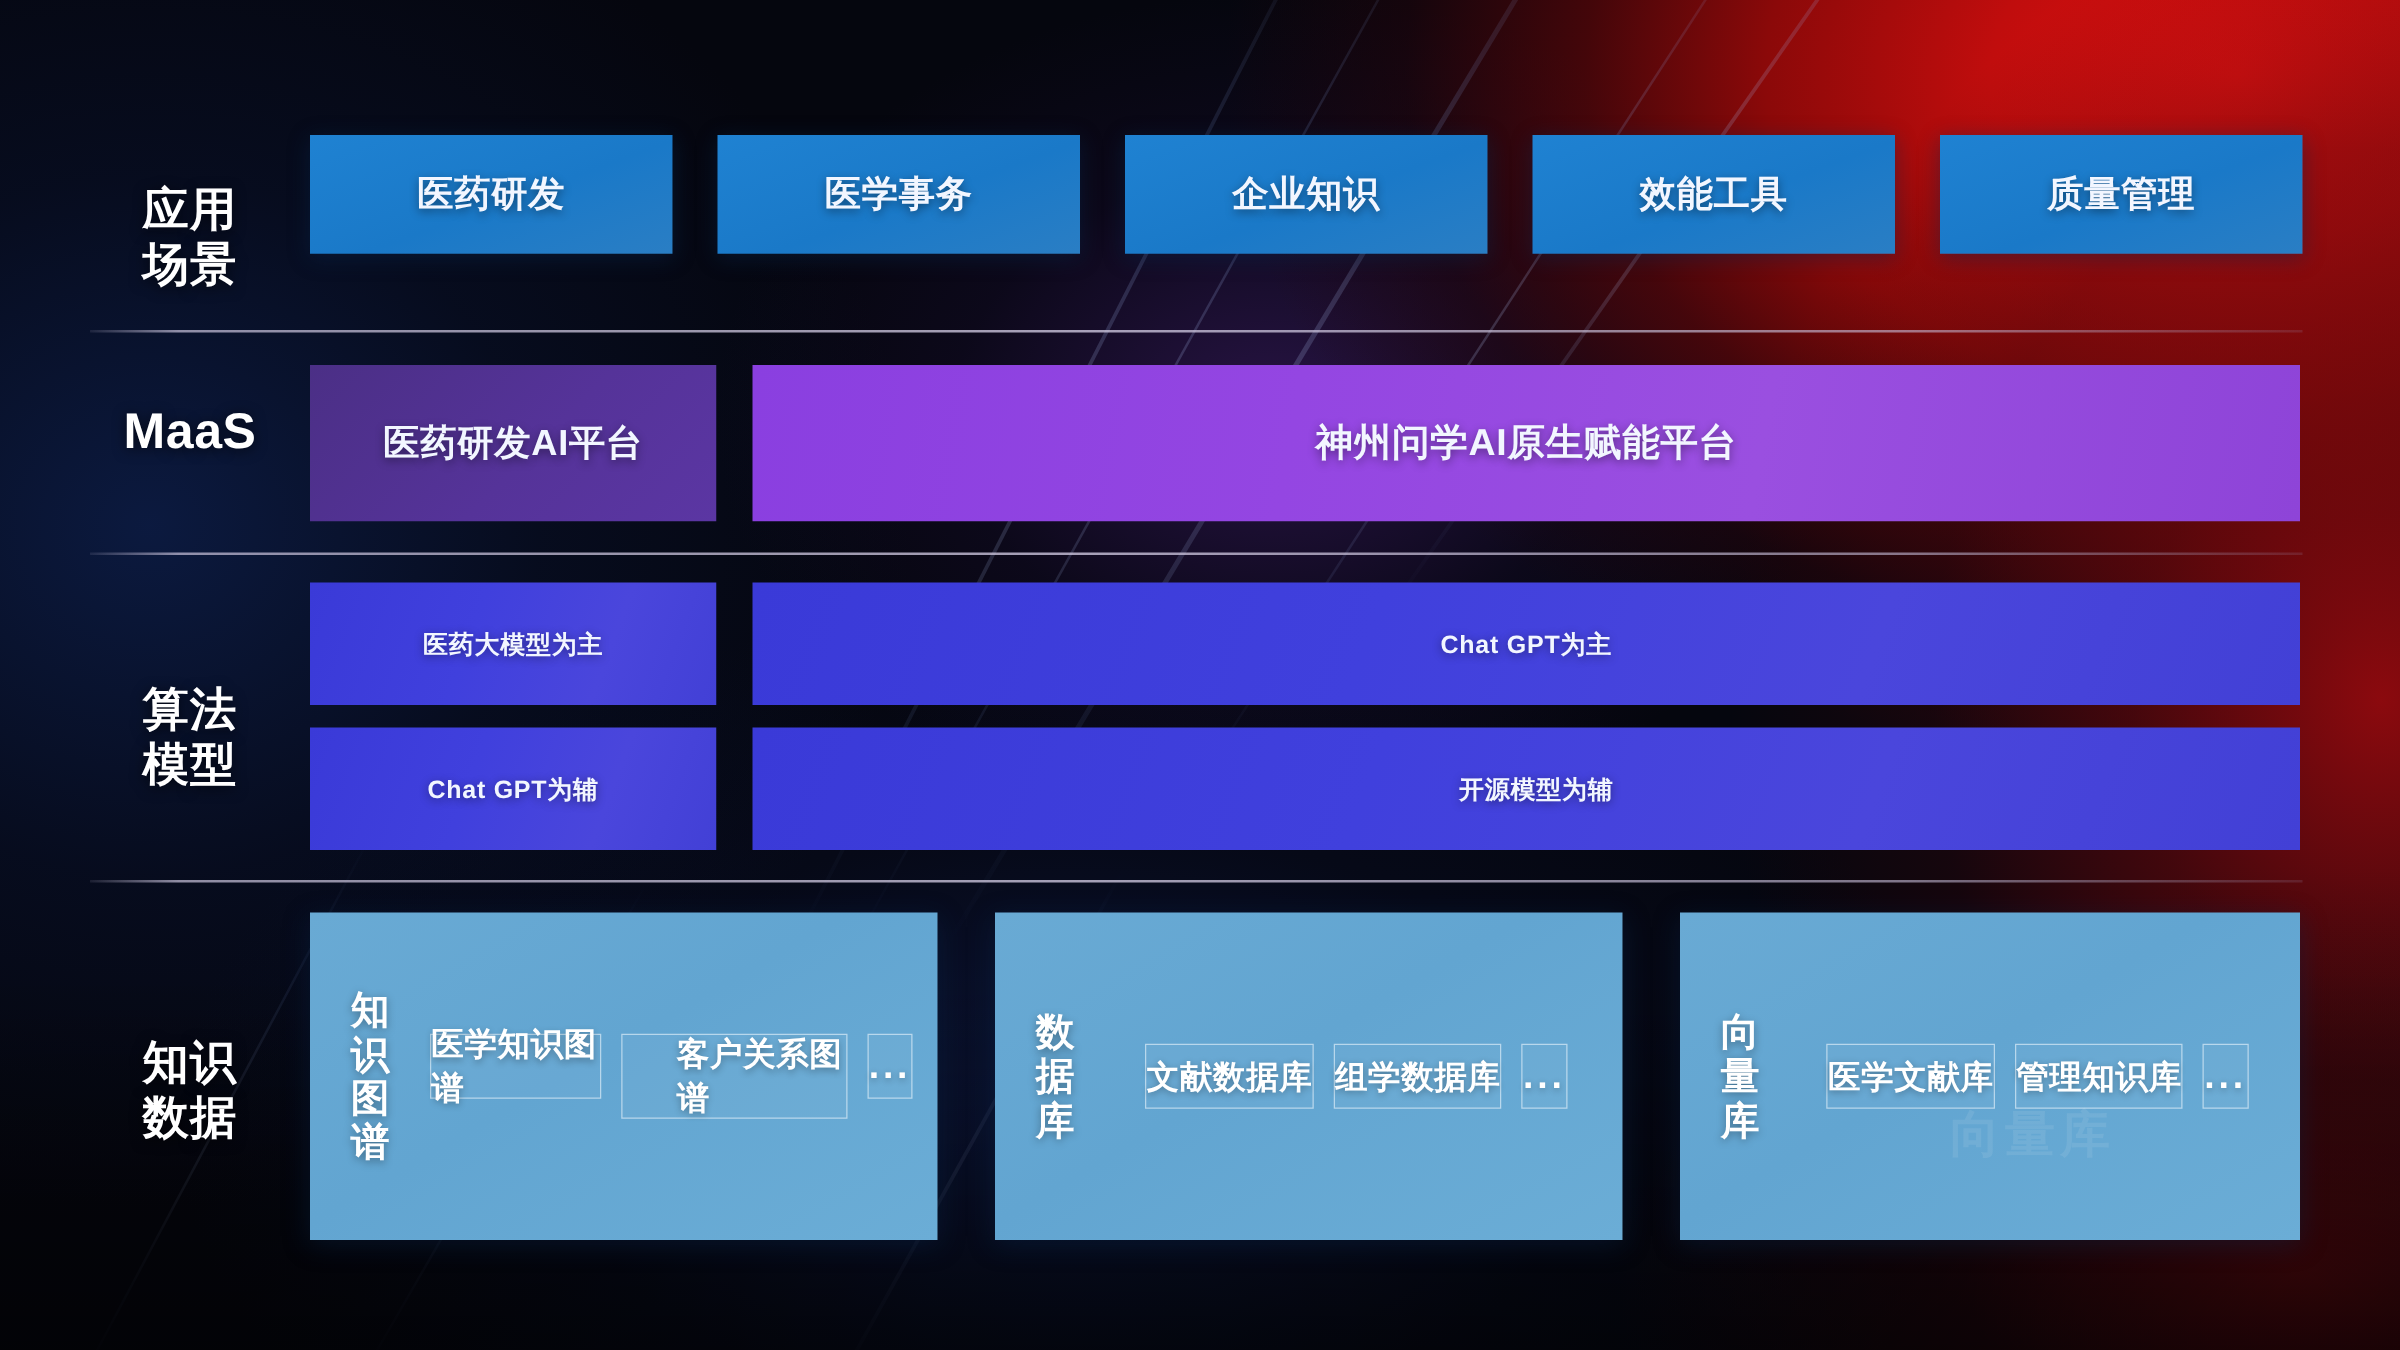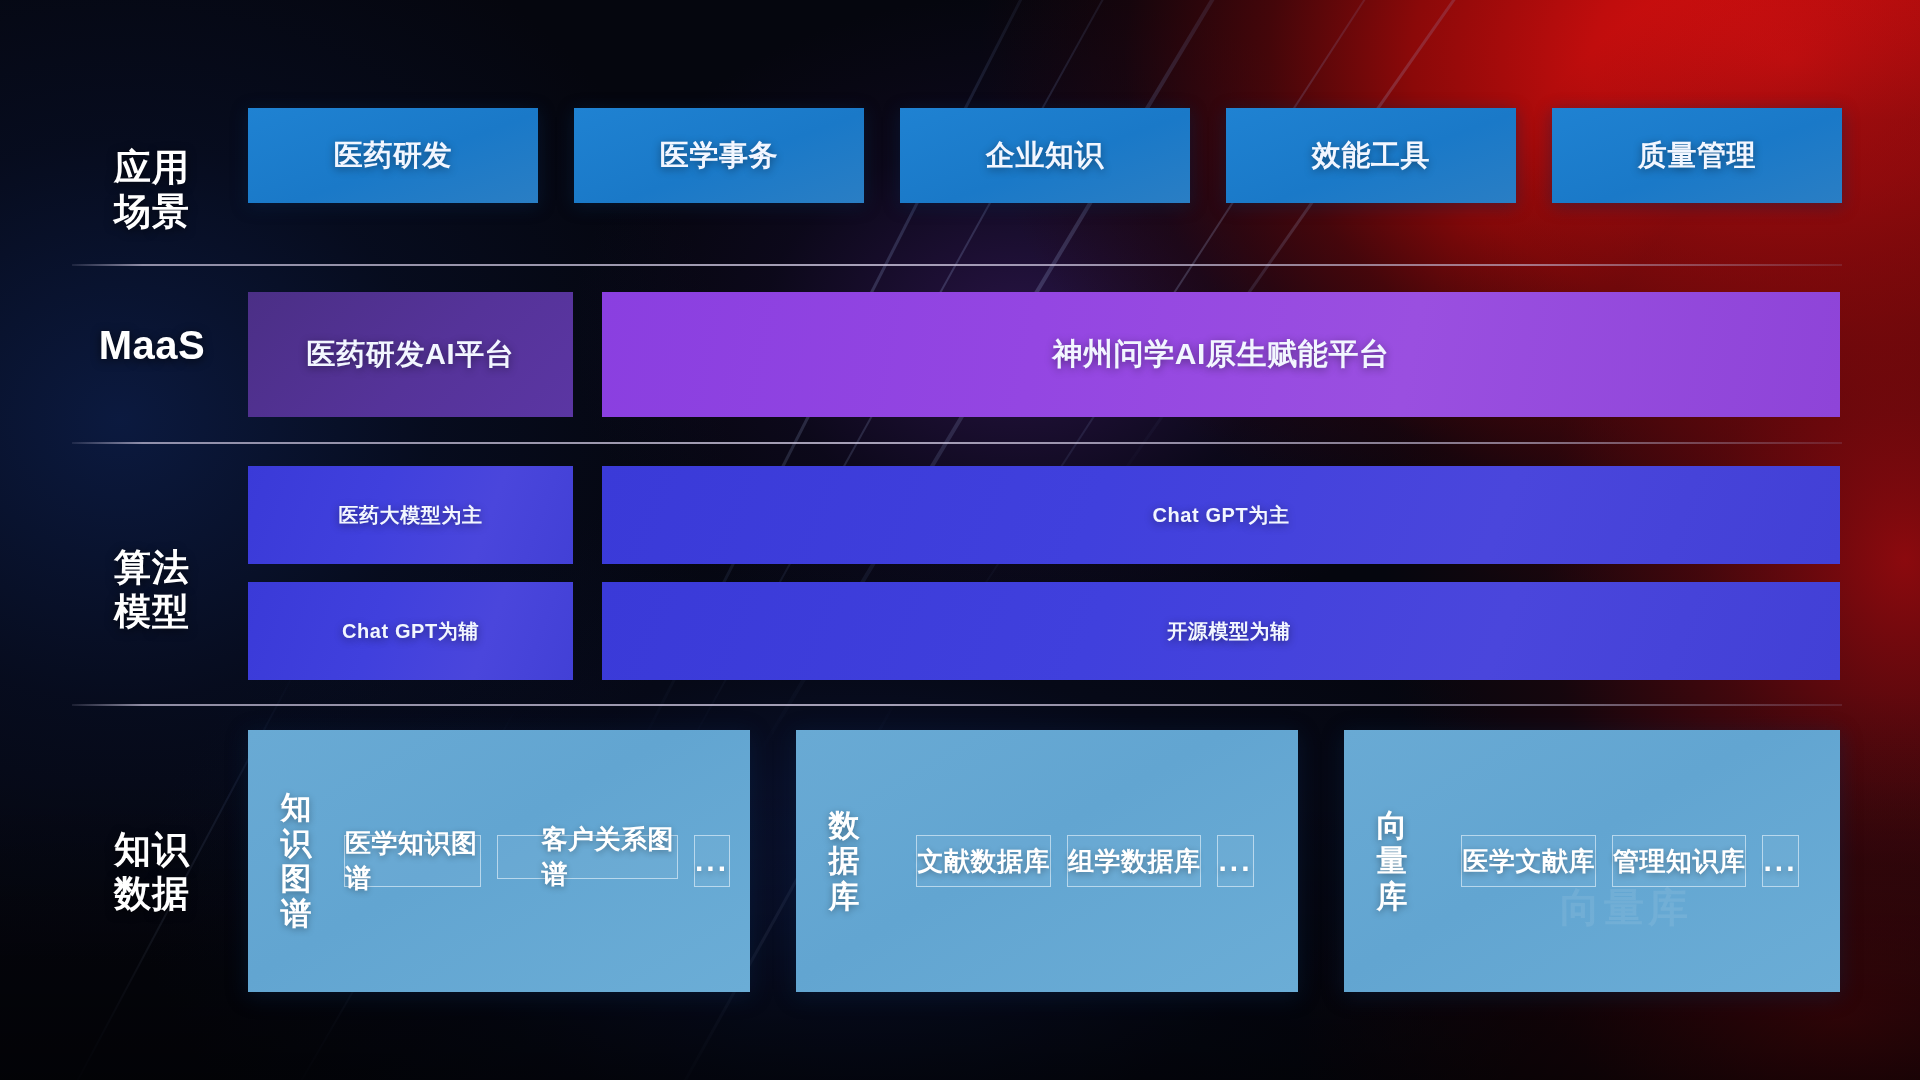--- a/index.html
+++ b/index.html
@@ -224,21 +224,21 @@
   <div class="row-label cjk" style="left:72px; top:800px; width:160px;">知识
 数据</div>
 
   <div class="kgroup" style="left:248px; top:730px; width:502px; height:262px;">
     <div class="kgroup-title" style="width:96px;">知
 识
 图
 谱</div>
     <div class="kgroup-items" style="padding:14px 20px 14px 0; gap:16px;">
       <div class="kitem" style="height:52px;">医学知识图谱</div>
-      <div class="kitem" style="height:44px;padding-left:43px;">客户关系图谱</div>
+      <div class="kitem" style="height:68px;padding-left:43px;">客户关系图谱</div>
       <div class="kitem ellipsis" style="height:52px;">...</div>
     </div>
   </div>
 
   <div class="kgroup" style="left:796px; top:730px; width:502px; height:262px;">
     <div class="kgroup-title" style="width:96px;">数
 据
 库</div>
     <div class="kgroup-items" style="padding:14px 20px 14px 0; gap:16px;">
       <div class="kitem" style="height:52px;">文献数据库</div>

